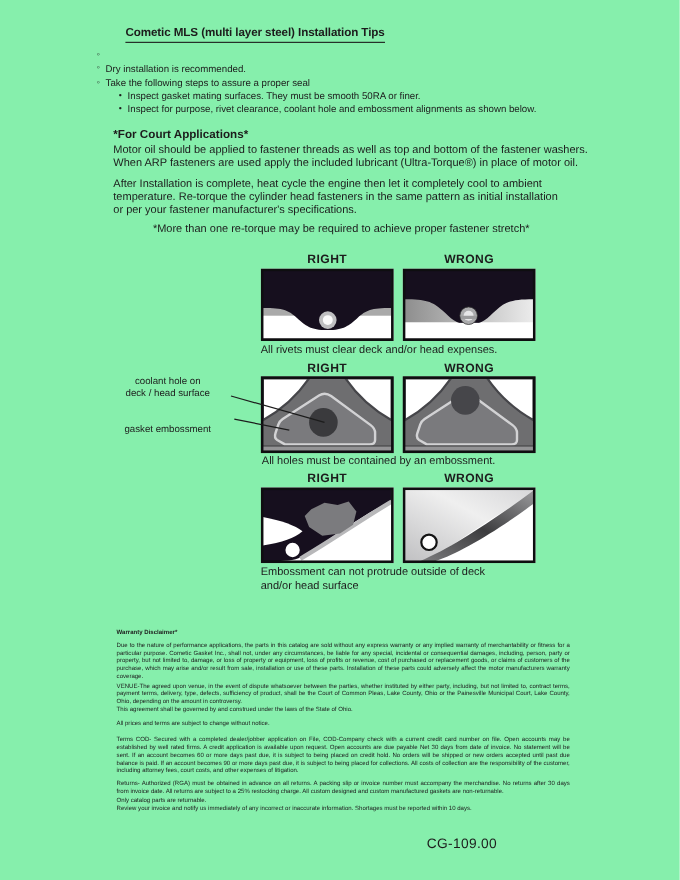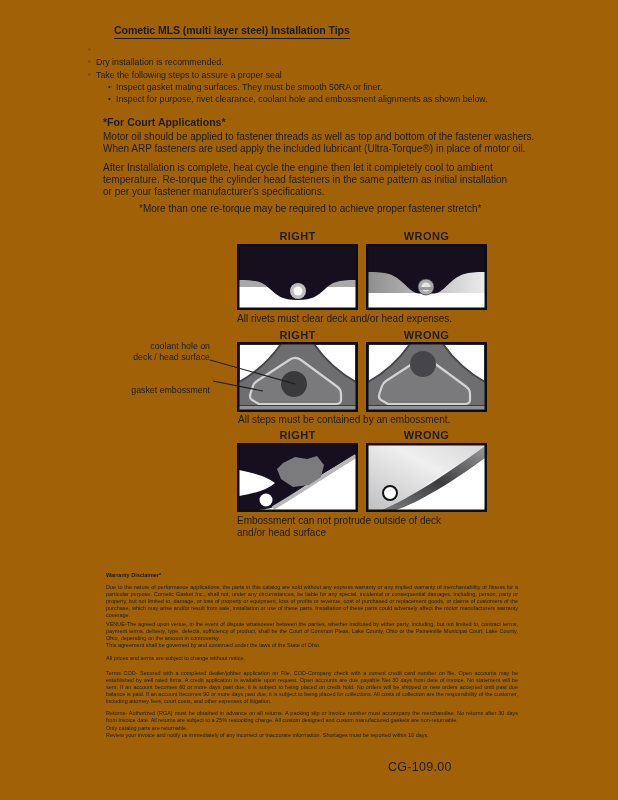--- a/index.html
+++ b/index.html
@@ -1,32 +1,32 @@
 <!DOCTYPE html>
 <html style="--ink: #1c1c1c; --diagram-black: #160f1e; --deck-gray: #a9a9a9; --gasket-gray: #6e6e70; --gasket-light: #7a7a7d; --embossment-line: #d2d2d4; --hole-dark: #3a3a3d; --border-black: #0e0e10;"><head>
 <meta charset="utf-8">
 <style>
   html,body{margin:0;padding:0;background:#fff;}
-  #page{position:relative;width:618px;height:800px;background:#a16207;overflow:hidden;
+  #page{position:relative;width:618px;height:800px;background:#86efac;overflow:hidden;
         font-family:"Liberation Sans","DejaVu Sans",sans-serif;color:var(--ink);}
   .abs{position:absolute;margin:0;}
   .title{left:114px;top:24px;font-size:10.6px;font-weight:bold;letter-spacing:-.1px;
          border-bottom:1.5px solid var(--ink);padding-bottom:1.5px;}
   .tips{left:88px;top:44px;font-size:8.8px;line-height:12.3px;}
   .tip{display:flex;}
   .tip.sub{margin-left:20px;}
   .bullet{width:8px;flex:0 0 8px;font-size:8px;}
   .diesel-h{left:103px;top:116px;font-size:10.6px;font-weight:bold;}
   .body{font-size:10px;line-height:12.2px;}
   .ml{white-space:pre-line;}
   .rw{width:121px;text-align:center;font-size:11px;font-weight:bold;letter-spacing:.4px;}
   .dbox{width:121px;}
   .dbox svg{display:block;}
   .caption{font-size:10px;line-height:11.5px;}
-  .side-label{left:95px;width:115px;text-align:right;font-size:8.8px;line-height:10.8px;white-space:pre-line;}
+  .side-label{left:95px;width:115px;text-align:center;font-size:8.8px;line-height:10.8px;white-space:pre-line;}
   .legal{left:106px;width:412px;font-size:5.5px;line-height:6.9px;text-align:justify;}
   .legal-h{font-weight:bold;text-align:left;}
   .page-code{left:388px;top:760px;font-size:12.5px;letter-spacing:.3px;}
   
   .f-wht{fill:#fff;}
   .f-blk{fill:var(--diagram-black);}
   .f-deck{fill:var(--deck-gray);}
   .f-gas{fill:var(--gasket-gray);}
   .f-emb{fill:var(--gasket-light);stroke:var(--embossment-line);stroke-width:2.2;stroke-linejoin:round;}
   .f-hole{fill:var(--hole-dark);}
@@ -134,21 +134,21 @@
       <path d="M2,63.5 H119" stroke="#3c3c3e" stroke-width="1"></path>
       <rect x="1.25" y="1.25" width="118.5" height="67.5" class="s-bdr"></rect>
     </svg>
   </div>
 
   <svg class="abs" style="left:206px;top:350px;z-index:5;" width="95" height="48" viewBox="0 0 95 48">
     <line x1="4" y1="10" x2="89" y2="34" class="s-lead"></line>
     <line x1="7" y1="31" x2="57" y2="41" class="s-lead"></line>
   </svg>
 
-  <p class="abs caption" style="left:238px;top:414px;">All steps must be contained by an embossment.</p>
+  <p class="abs caption" style="left:238px;top:414px;">All holes must be contained by an embossment.</p>
 
   <div class="abs rw" style="left:237px;top:429px;">RIGHT</div>
   <div class="abs rw" style="left:366px;top:429px;">WRONG</div>
 
   <div class="abs dbox" style="left:237px;top:443px;">
     <svg width="121" height="69" viewBox="0 0 121 69">
       <rect x="0" y="0" width="121" height="69" class="f-wht"></rect>
       <path class="f-blk" d="M2,2 H119 V12 C92,26 66,44 44,60 C36,65 28,67 18,67 L2,67 Z"></path>
       <path d="M36,65 C62,50 92,29 119,13" stroke="#b8b8ba" stroke-width="4" fill="none"></path>
       <path d="M46,20 L58,14 L70,16 L80,13 L87,22 L84,34 L72,42 L56,44 L44,36 L40,26 Z" fill="#7b7b7e"></path>

